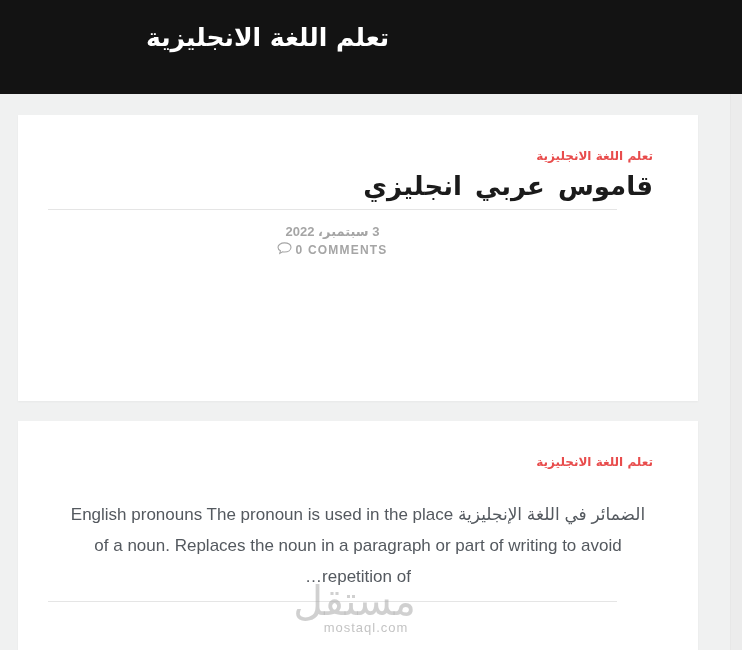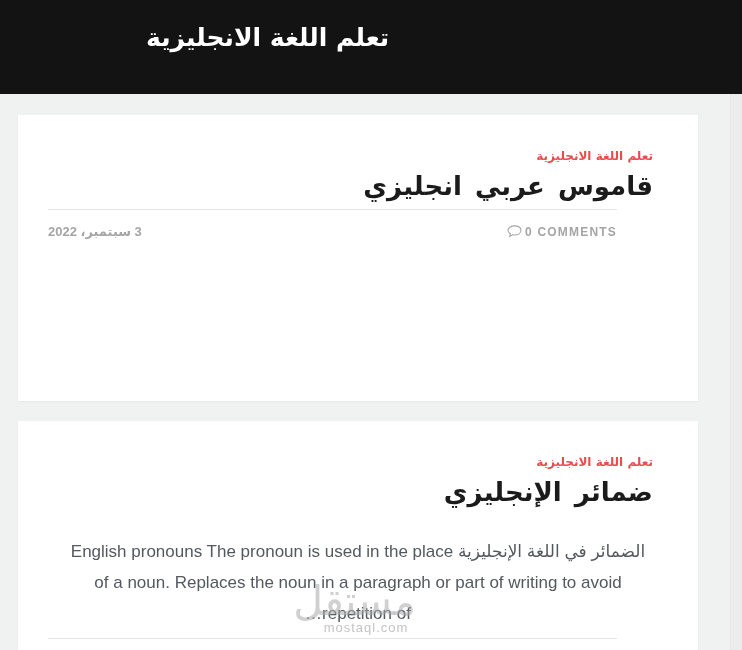--- a/index.html
+++ b/index.html
@@ -73,20 +73,21 @@
     font-size:17px;
     line-height:31px;
   }
   .post-footer {
     margin:9px 81px 0 30px;
     border-top:1px solid #e5e5e5;
     padding-top:13px;
     display:flex;
     justify-content:space-between;
     align-items:center;
+    flex-direction:column;
   }
   .post-date {
     direction:rtl;
     color:#a5a5a5;
     font-size:13px; font-weight:bold;
     line-height:18px;
   }
   .post-comments {
     display:flex; align-items:center; gap:3px;
     color:#a5a5a5;
@@ -145,21 +146,20 @@
           <path d="M8 1C4.1 1 1 3.1 1 5.7c0 1.5 1 2.9 2.6 3.8L2.9 12.3l3-1.7c.7.1 1.4.2 2.1.2 3.9 0 7-2.1 7-5.1S11.9 1 8 1z" fill="none" stroke="currentColor" stroke-width="1.2"></path>
         </svg>
       </span>
       <span>0 COMMENTS</span>
     </a>
   </div>
 </article>
 
 <article class="post-card card-2">
   <a class="post-cat">تعلم اللغة الانجليزية</a>
-  <a class="post-title">ضمائر الإنجليزي</a>
   <p class="post-excerpt">الضمائر في اللغة الإنجليزية English pronouns The pronoun is used in the place of a noun. Replaces the noun in a paragraph or part of writing to avoid repetition of…</p>
   <div class="post-footer"></div>
 </article>
 
 <div class="watermark">
   <div class="wm-logo">مستقل</div>
   <div class="wm-url">mostaql.com</div>
 </div>
 
 <div class="scrollbar-track"></div>

